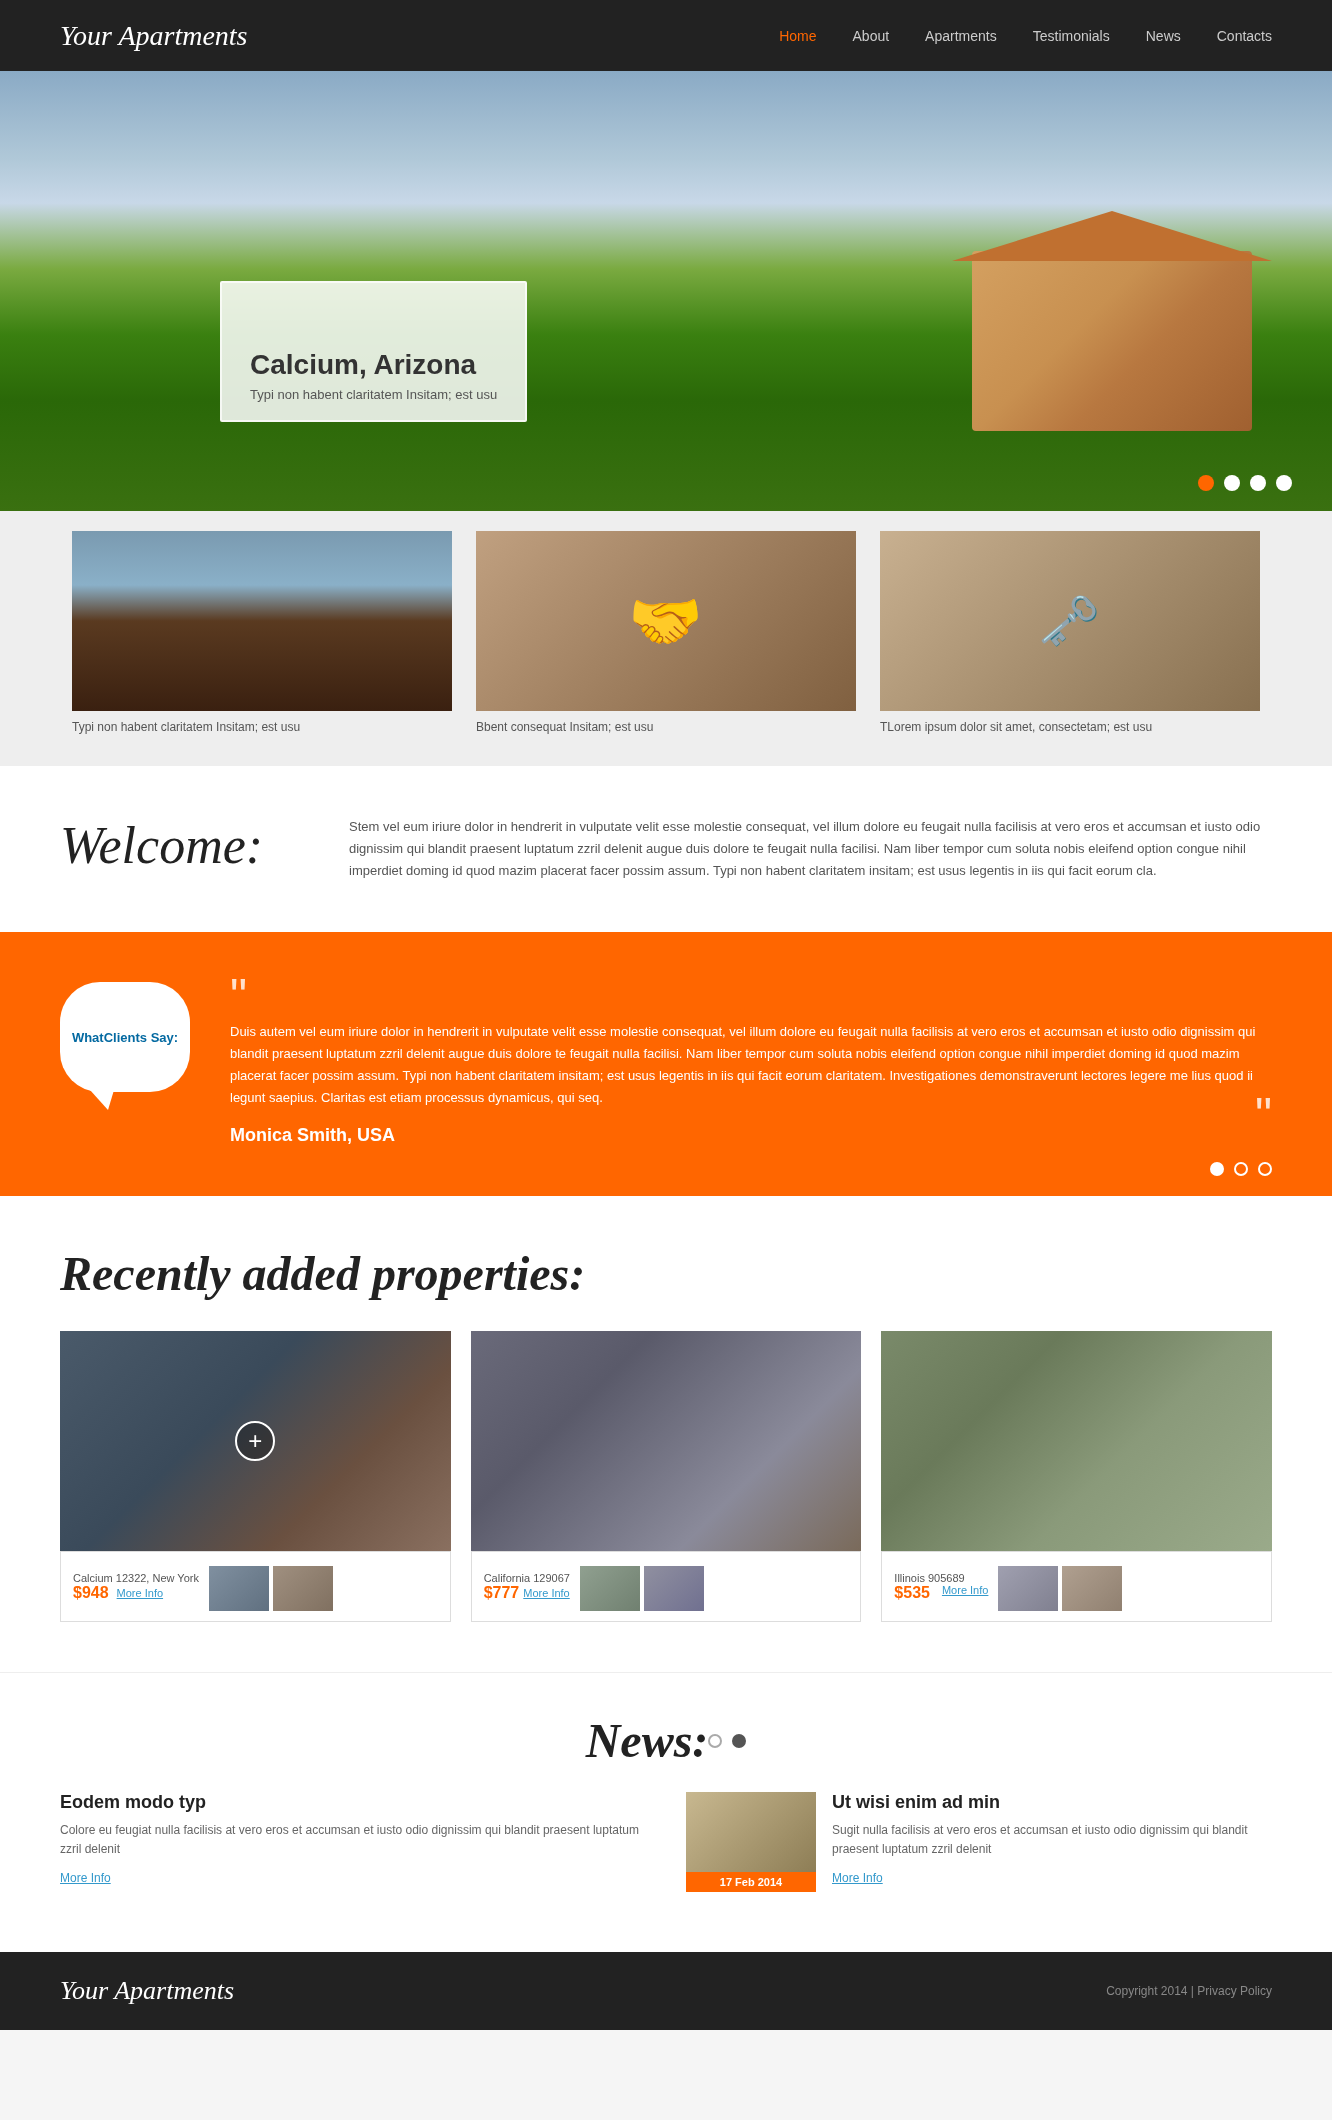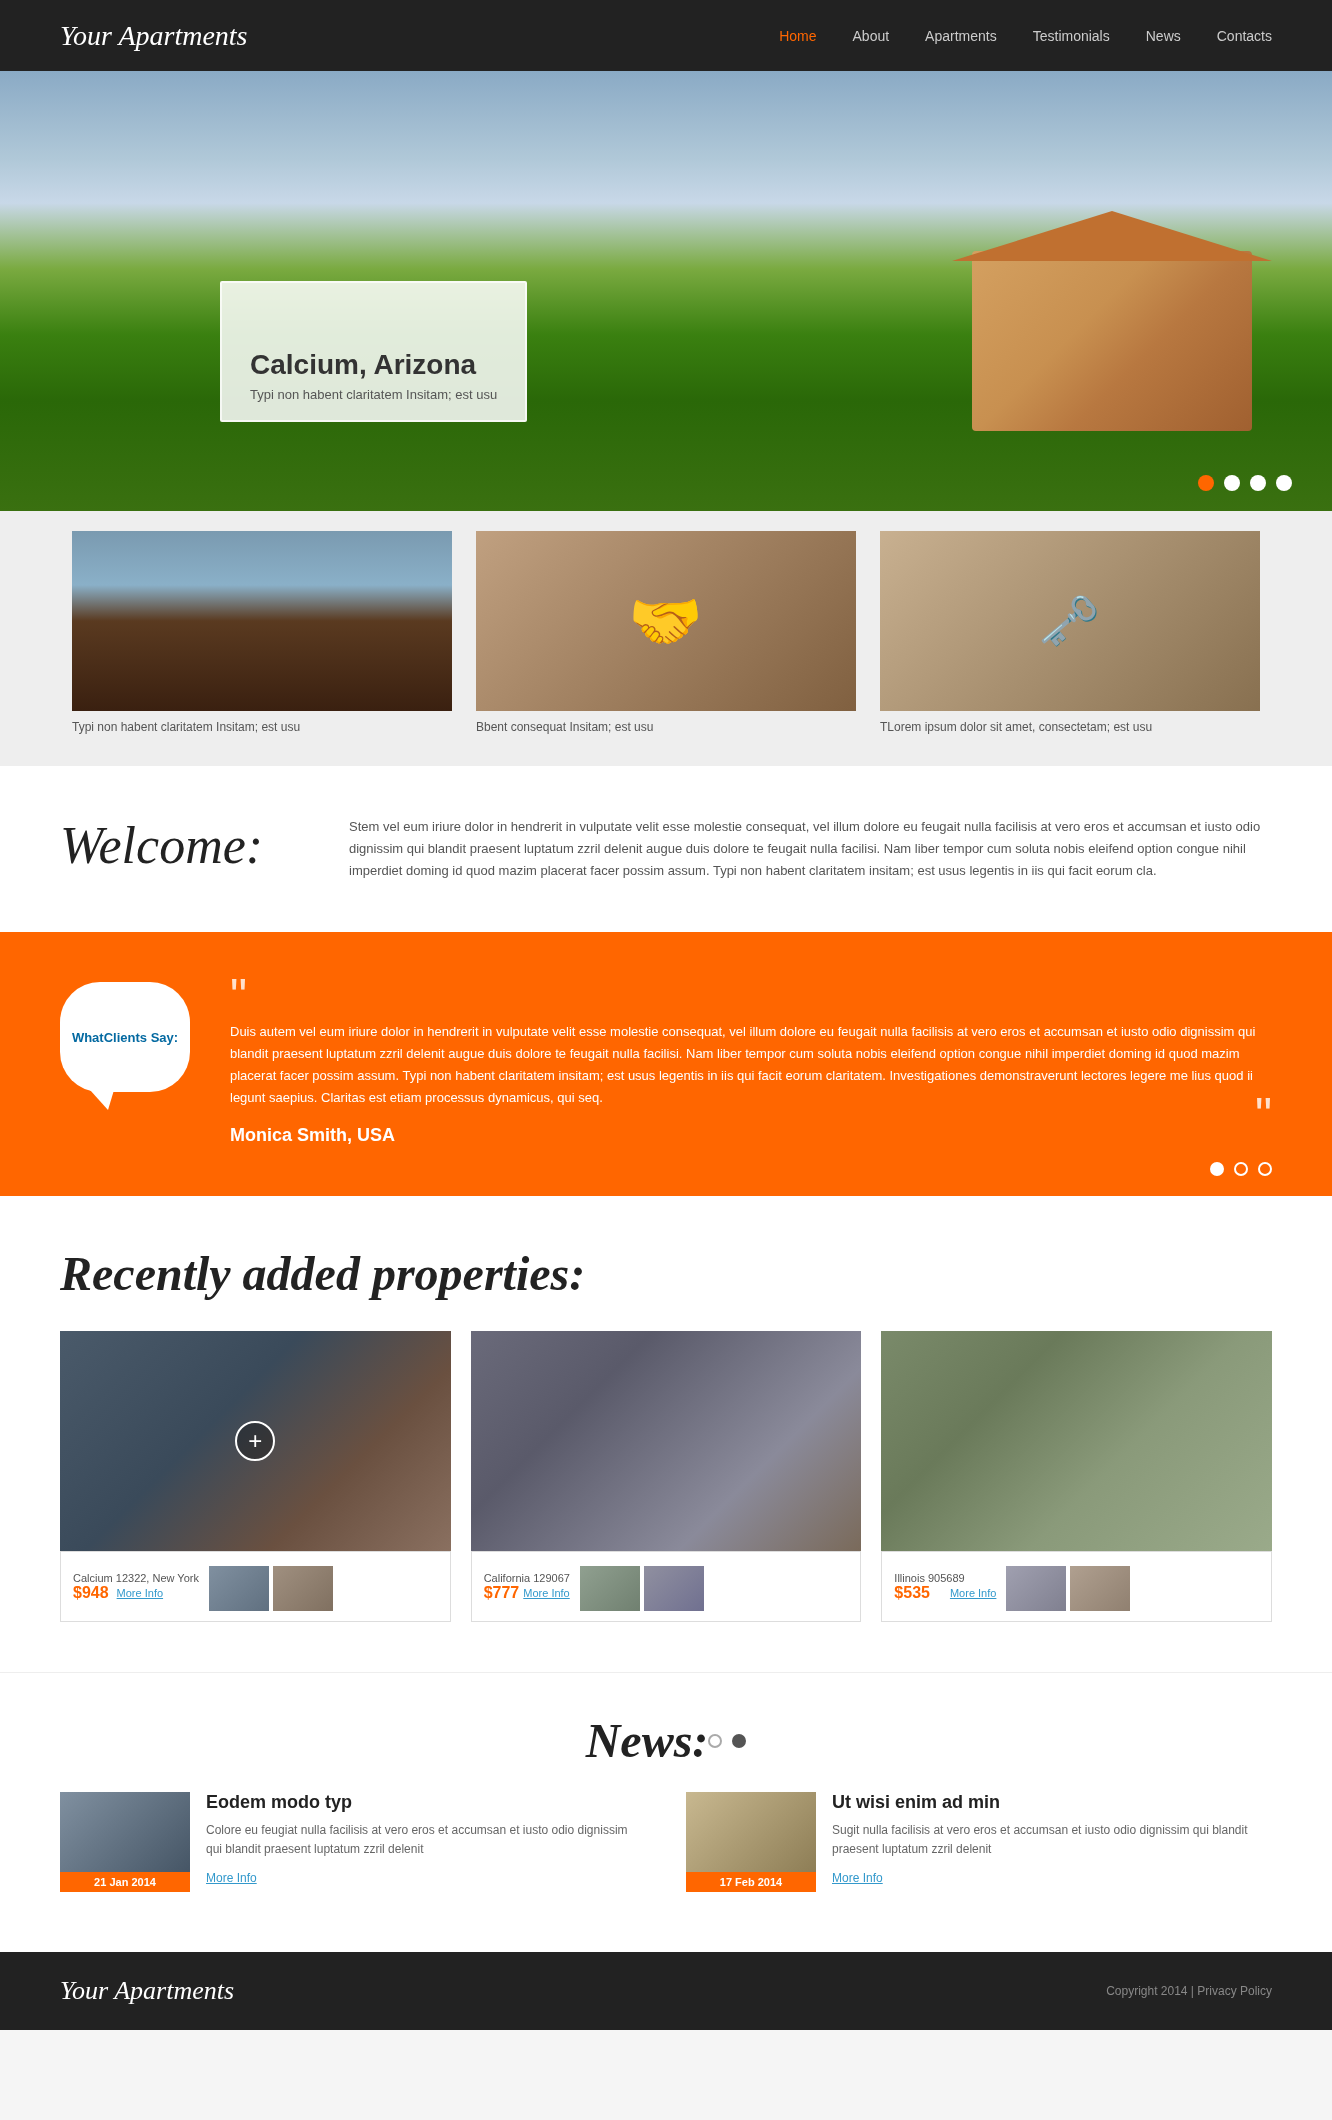--- a/index.html
+++ b/index.html
@@ -544,21 +544,21 @@
         </div>
       </div>
     </div>
 
     <div class="property-card">
       <div class="property-img property-img-3">
       </div>
       <div class="property-info">
         <div>
           <div class="property-label">Illinois 905689</div>
-          <div style="display:flex;align-items:center;gap:20px;">
+          <div style="display:flex;align-items:flex-start;gap:12px;">
             <span class="property-price">$535</span>
             <span class="property-more">More Info</span>
           </div>
         </div>
         <div class="property-thumbs">
           <div class="prop-thumb prop-thumb-5"></div>
           <div class="prop-thumb prop-thumb-6"></div>
         </div>
       </div>
     </div>
@@ -570,23 +570,20 @@
   <div class="news-header">
     <h2 class="news-title">News:</h2>
     <div class="news-nav-dots">
       <div class="n-dot"></div>
       <div class="n-dot active"></div>
     </div>
   </div>
   <div class="news-grid">
 
     <div class="news-item">
-      <div class="news-img news-img-1">
-        <div class="news-date-badge">21 Jan 2014</div>
-      </div>
       <div class="news-content">
         <h3>Eodem modo typ</h3>
         <p>Colore eu feugiat nulla facilisis at vero eros et accumsan et iusto odio dignissim qui blandit praesent luptatum zzril delenit</p>
         <span class="news-more">More Info</span>
       </div>
     </div>
 
     <div class="news-item">
       <div class="news-img news-img-2">
         <div class="news-date-badge">17 Feb 2014</div>

